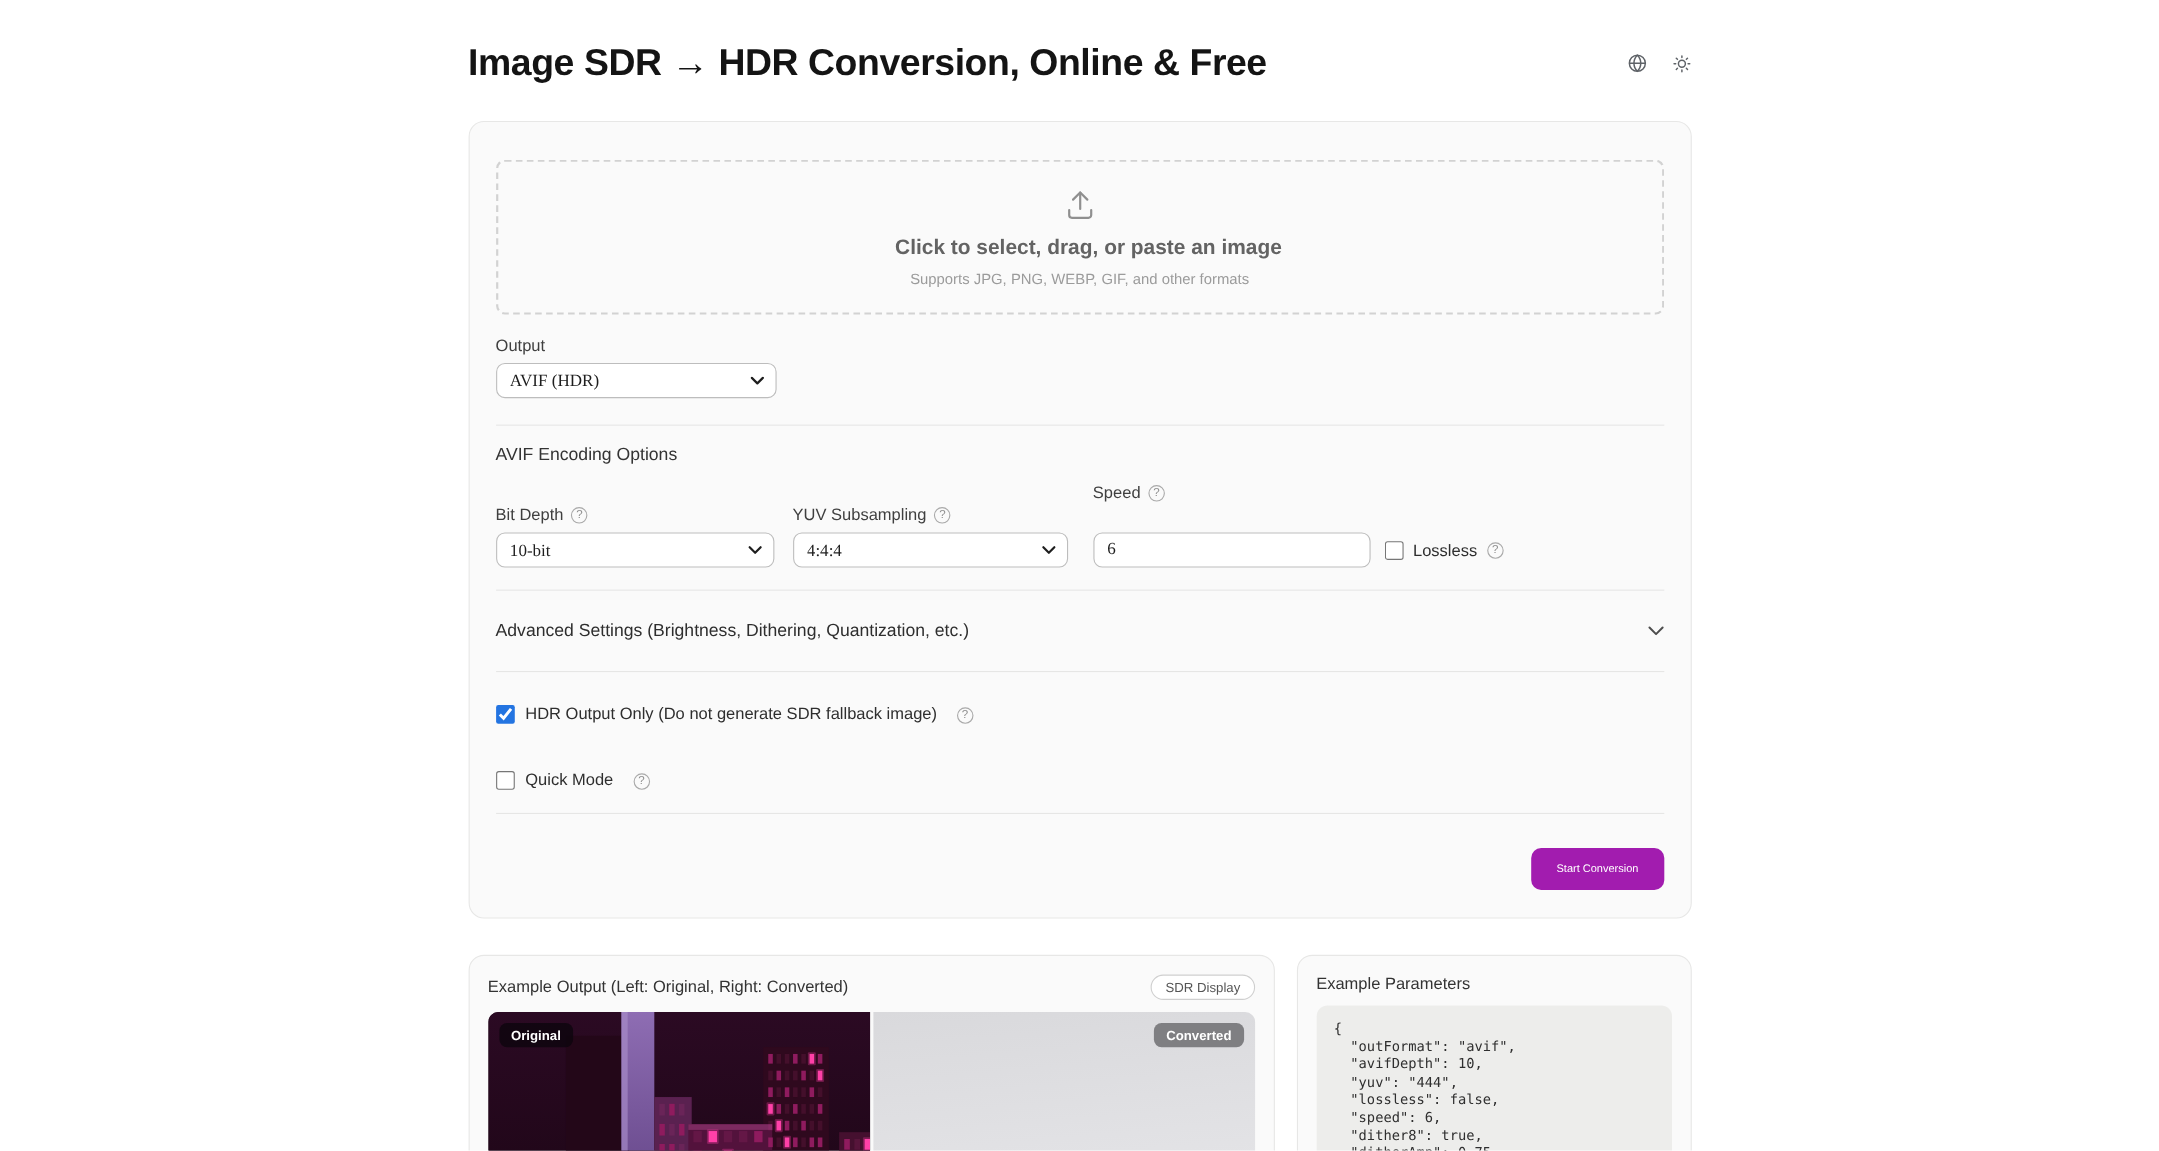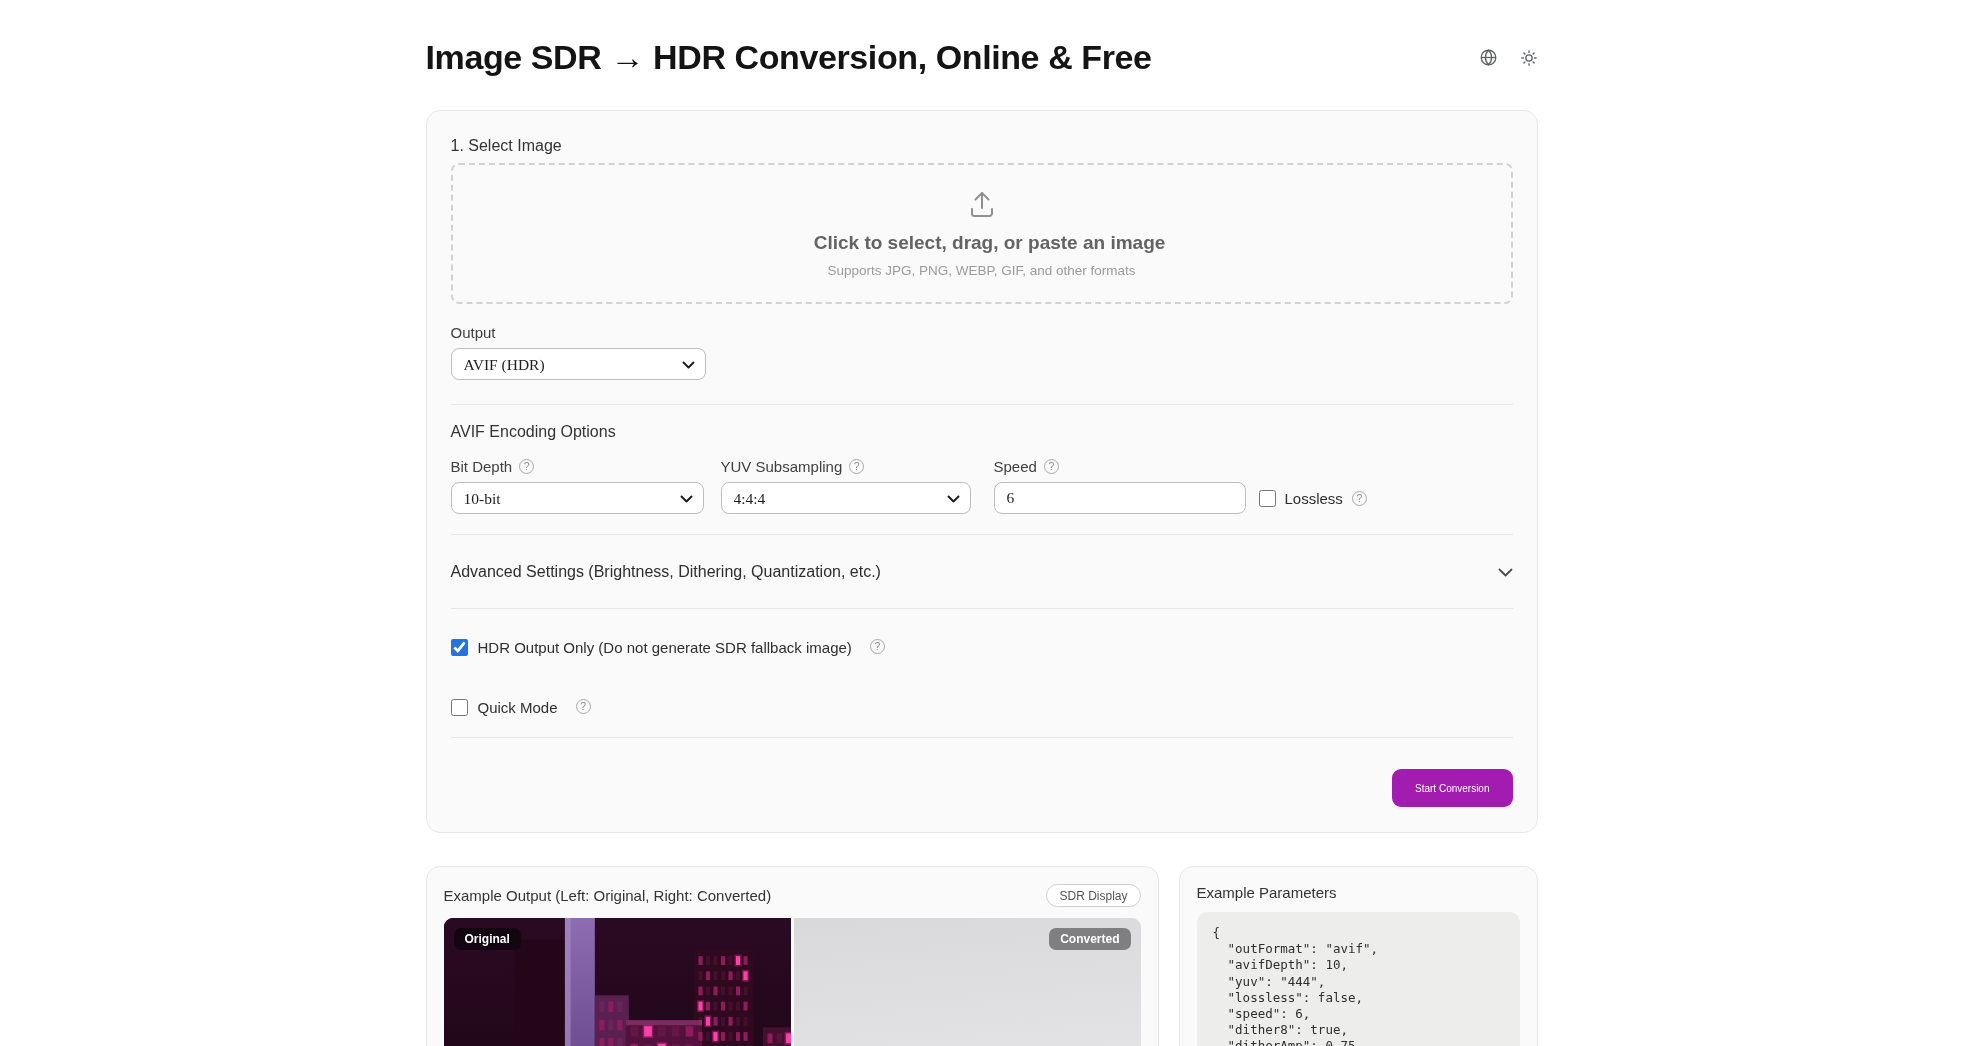--- a/index.html
+++ b/index.html
@@ -55,32 +55,32 @@
   .out-label { margin-top:20px; }
   .out-select { margin-top:7px; width:255px; }
   .d1 { margin-top:24px; }
   .avif-heading { margin-top:18px; }
 
   .fields-row { margin-top:17px; display:flex; align-items:flex-end; }
   .f-col { display:flex; flex-direction:column; }
   .f-col .ctrl { margin-top:7px; }
   .col-bit { width:253px; margin-right:17px; }
   .col-yuv { width:250px; margin-right:23px; }
-  .col-speed { width:252px; }
+  .col-speed { width:252px;gap:20px; }
   .lossless-group { margin-left:13px; height:32px; display:flex; align-items:center; gap:9px; }
 
   input[type="checkbox"] { width:17px; height:17px; accent-color:#2374e1; cursor:pointer; flex:none; }
   .cb-label { font-size:15px; color:#2e2e2e; cursor:pointer; }
 
   .d2 { margin-top:20px; }
   .advanced-row { height:73px; display:flex; align-items:center; justify-content:space-between; cursor:pointer; }
   .advanced-label { font-size:16px; color:#2e2e2e; }
   .advanced-row .chev-down { color:#4d4d4d; }
 
-  .cb-row { display:flex; align-items:flex-start; gap:10px; }
+  .cb-row { display:flex; align-items:flex-end; gap:10px; }
   .hdr-row { margin-top:30px; }
   .quick-row { margin-top:43px; }
   .cb-row .qicon { margin-left:8px; }
   .d4 { margin-top:21px; }
 
   .btn-row { margin-top:31px; display:flex; justify-content:flex-end; }
   .start-btn {
     height:38px; padding:0 23px; border:none; border-radius:9px;
     background:#a21caf; color:#ffffff; font-size:10px;
     font-family:Liberation Sans, sans-serif; cursor:not-allowed;
@@ -137,21 +137,20 @@
       <span>
         <svg width="18" height="18" viewBox="0 0 24 24" fill="none" stroke="#5f6368" stroke-width="1.8" stroke-linecap="round">
           <circle cx="12" cy="12" r="4.2"></circle>
           <path d="M12 2.5v2M12 19.5v2M2.5 12h2M19.5 12h2M5.2 5.2l1.4 1.4M17.4 17.4l1.4 1.4M18.8 5.2l-1.4 1.4M6.6 17.4l-1.4 1.4"></path>
         </svg>
       </span>
     </div>
   </div>
 
   <div class="card main">
-    <div class="sec-heading">1. Select Image</div>
 
     <div class="dropzone">
       <span>
         <svg width="32" height="30" viewBox="0 0 32 30" fill="none" stroke="#8f8f8f" stroke-width="2" stroke-linecap="round" stroke-linejoin="round">
           <path d="M16 19V4"></path>
           <path d="M9.5 10.5 16 4l6.5 6.5"></path>
           <path d="M6 20v4.5a2.5 2.5 0 0 0 2.5 2.5h15a2.5 2.5 0 0 0 2.5-2.5V20"></path>
         </svg>
       </span>
       <div class="dz-title">Click to select, drag, or paste an image</div>

